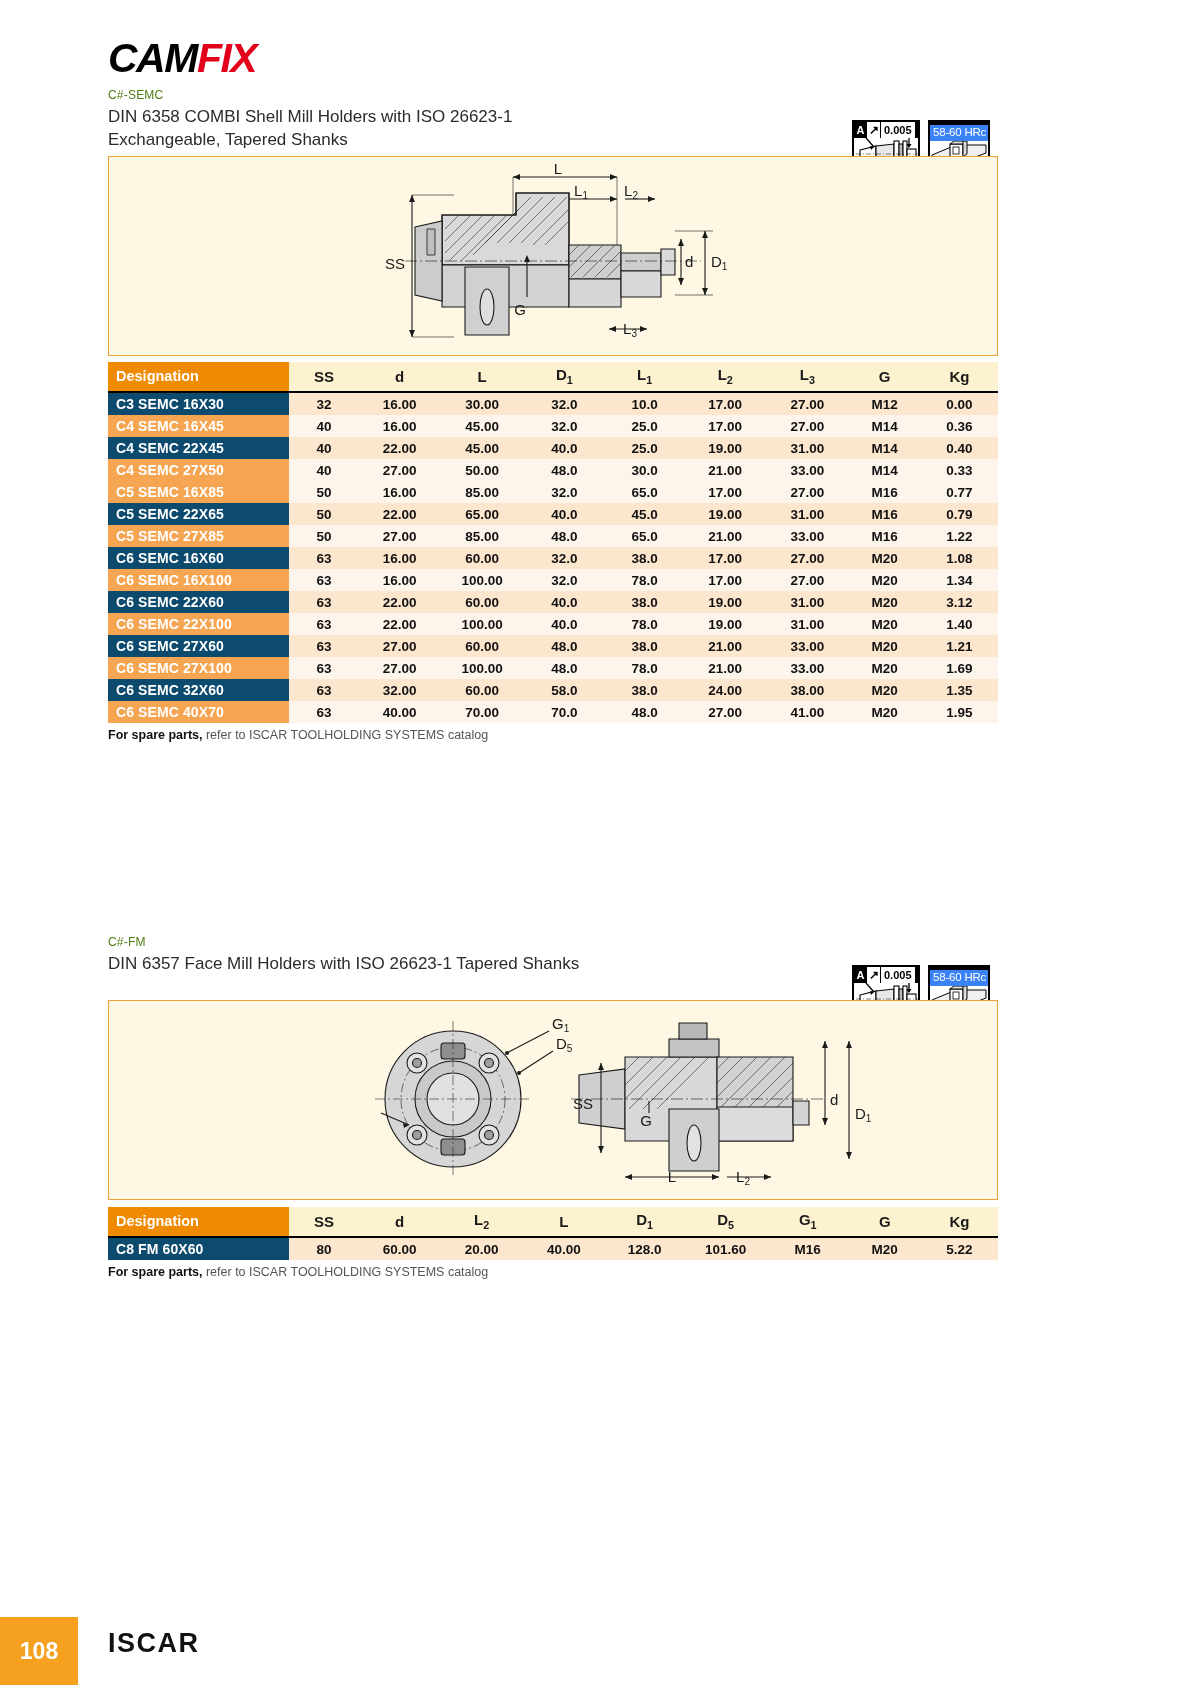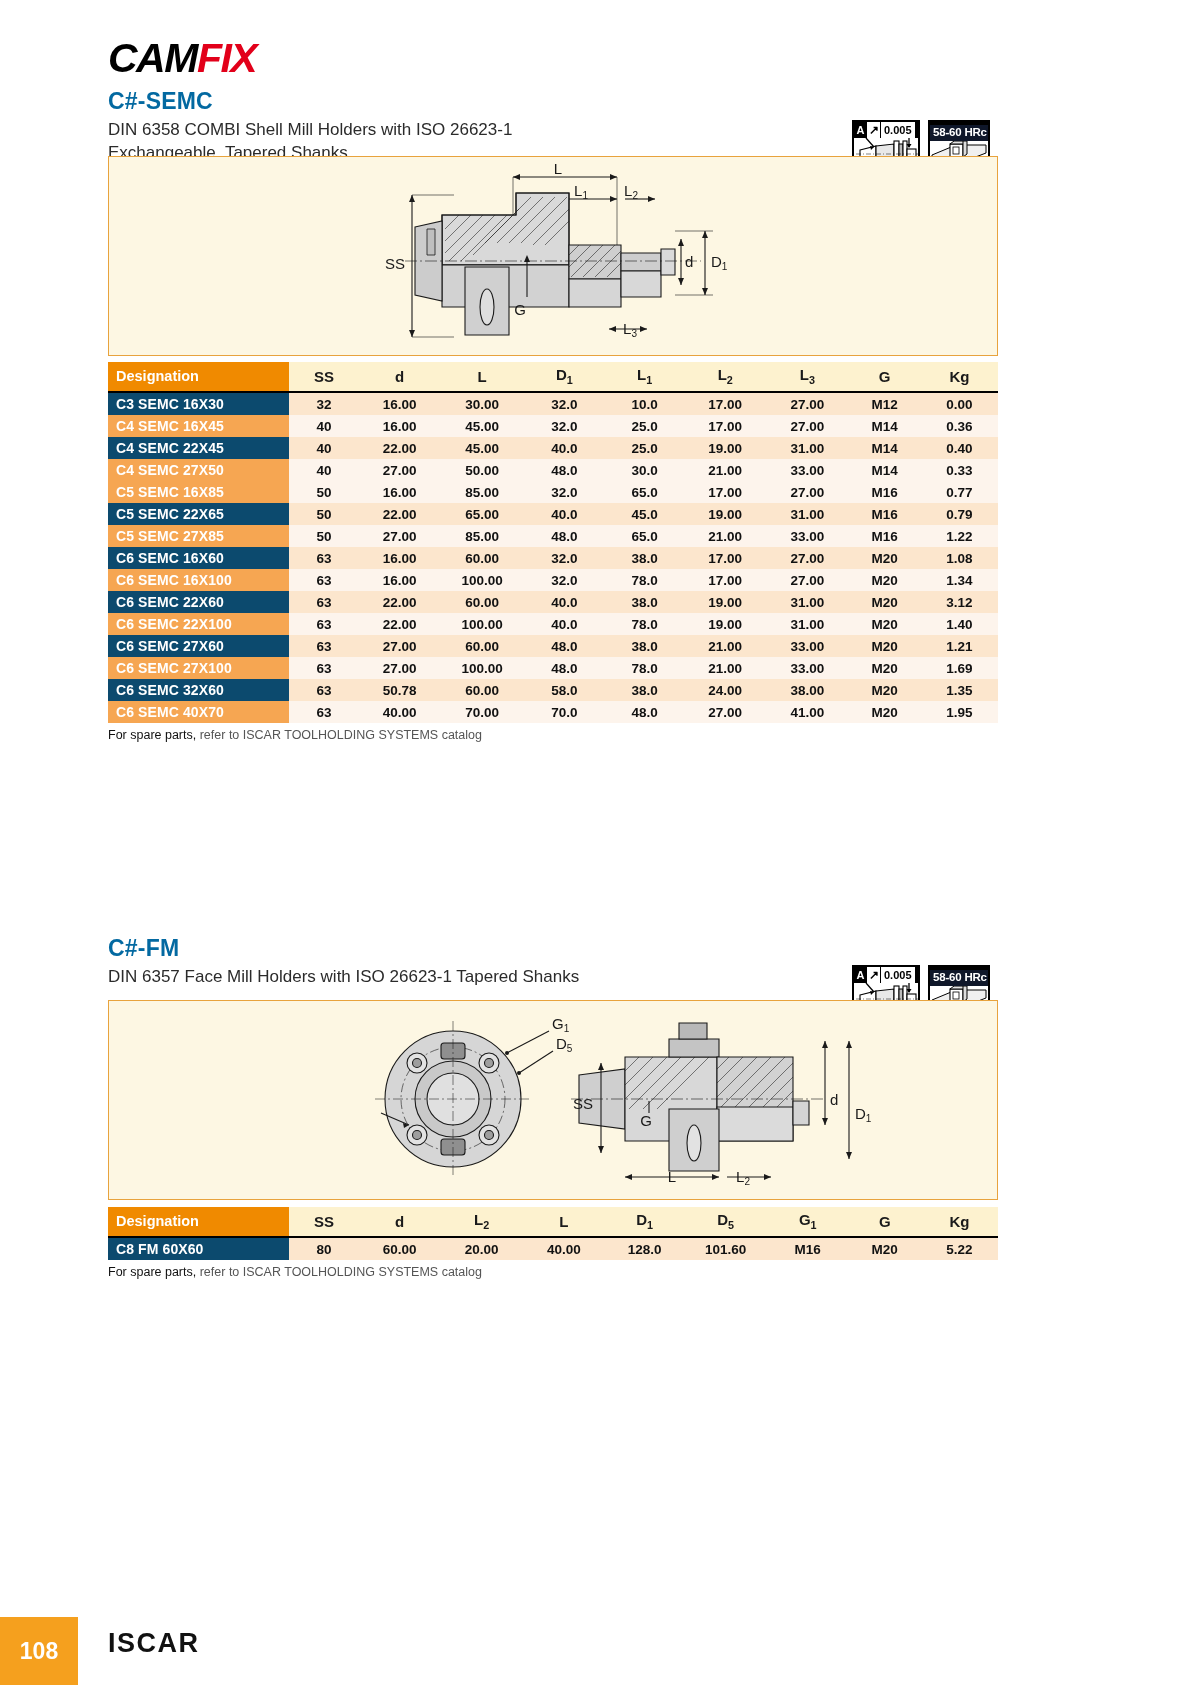--- a/index.html
+++ b/index.html
@@ -28,23 +28,23 @@
     letter-spacing: -1.5px;
     font-family: "Liberation Sans", sans-serif;
     line-height: 1;
   }
   .logo-cam { color: #000000; }
   .logo-fix { color: #e2001a; }
 
   
   .section { position: absolute; left: 0; width: 1200px; }
   .sec-code {
-    font-size: 23px;
-    font-weight: bold;
-    color: #0369a1;
+    font-size: 12px;
+    font-weight: normal;
+    color: #4d7c0f;
     letter-spacing: 0.2px;
     margin-bottom: 4px;
   }
   .sec-desc {
     font-size: 17px;
     color: #2b2b2b;
     line-height: 1.35;
     font-weight: 400;
   }
 
@@ -56,24 +56,24 @@
   }
 
   
   .badge {
     position: absolute;
     border: 2px solid #000;
     background: #ffffff;
     overflow: hidden;
   }
   .badge-cap {
-    background: #0f172a;
+    background: #3b82f6;
     color: #fff;
     font-size: 11.5px;
-    font-weight: bold;
+    font-weight: normal;
     padding: 1px 3px;
     display: inline-block;
     line-height: 1.2;
     white-space: nowrap;
     letter-spacing: -0.2px;
   }
   .badge-head {
     display: flex;
     align-items: stretch;
     height: 16px;
@@ -132,21 +132,21 @@
   tr.even td { background: #fdf4ec; }
   tr.odd td.desig { background: #0c4a6e; }
   tr.even td.desig { background: #f6a652; }
   .sub { font-size: 0.72em; vertical-align: sub; }
 
   .footnote {
     font-size: 12.5px;
     color: #555;
     margin-top: 5px;
   }
-  .footnote b { color: #111; font-weight: normal; }
+  .footnote b { color: #111; font-weight: bold; }
 
   
   .footer-tab {
     position: absolute;
     left: 0;
     top: 1617px;
     width: 78px;
     height: 68px;
     background: #f5a01e;
     color: #ffffff;
@@ -506,21 +506,21 @@
             <td>48.0</td>
             <td>78.0</td>
             <td>21.00</td>
             <td>33.00</td>
             <td>M20</td>
             <td>1.69</td>
           </tr>
           <tr class="odd">
             <td class="desig">C6 SEMC 32X60</td>
             <td>63</td>
-            <td>50.78</td>
+            <td>32.00</td>
             <td>60.00</td>
             <td>58.0</td>
             <td>38.0</td>
             <td>24.00</td>
             <td>38.00</td>
             <td>M20</td>
             <td>1.35</td>
           </tr>
           <tr class="even">
             <td class="desig">C6 SEMC 40X70</td>

